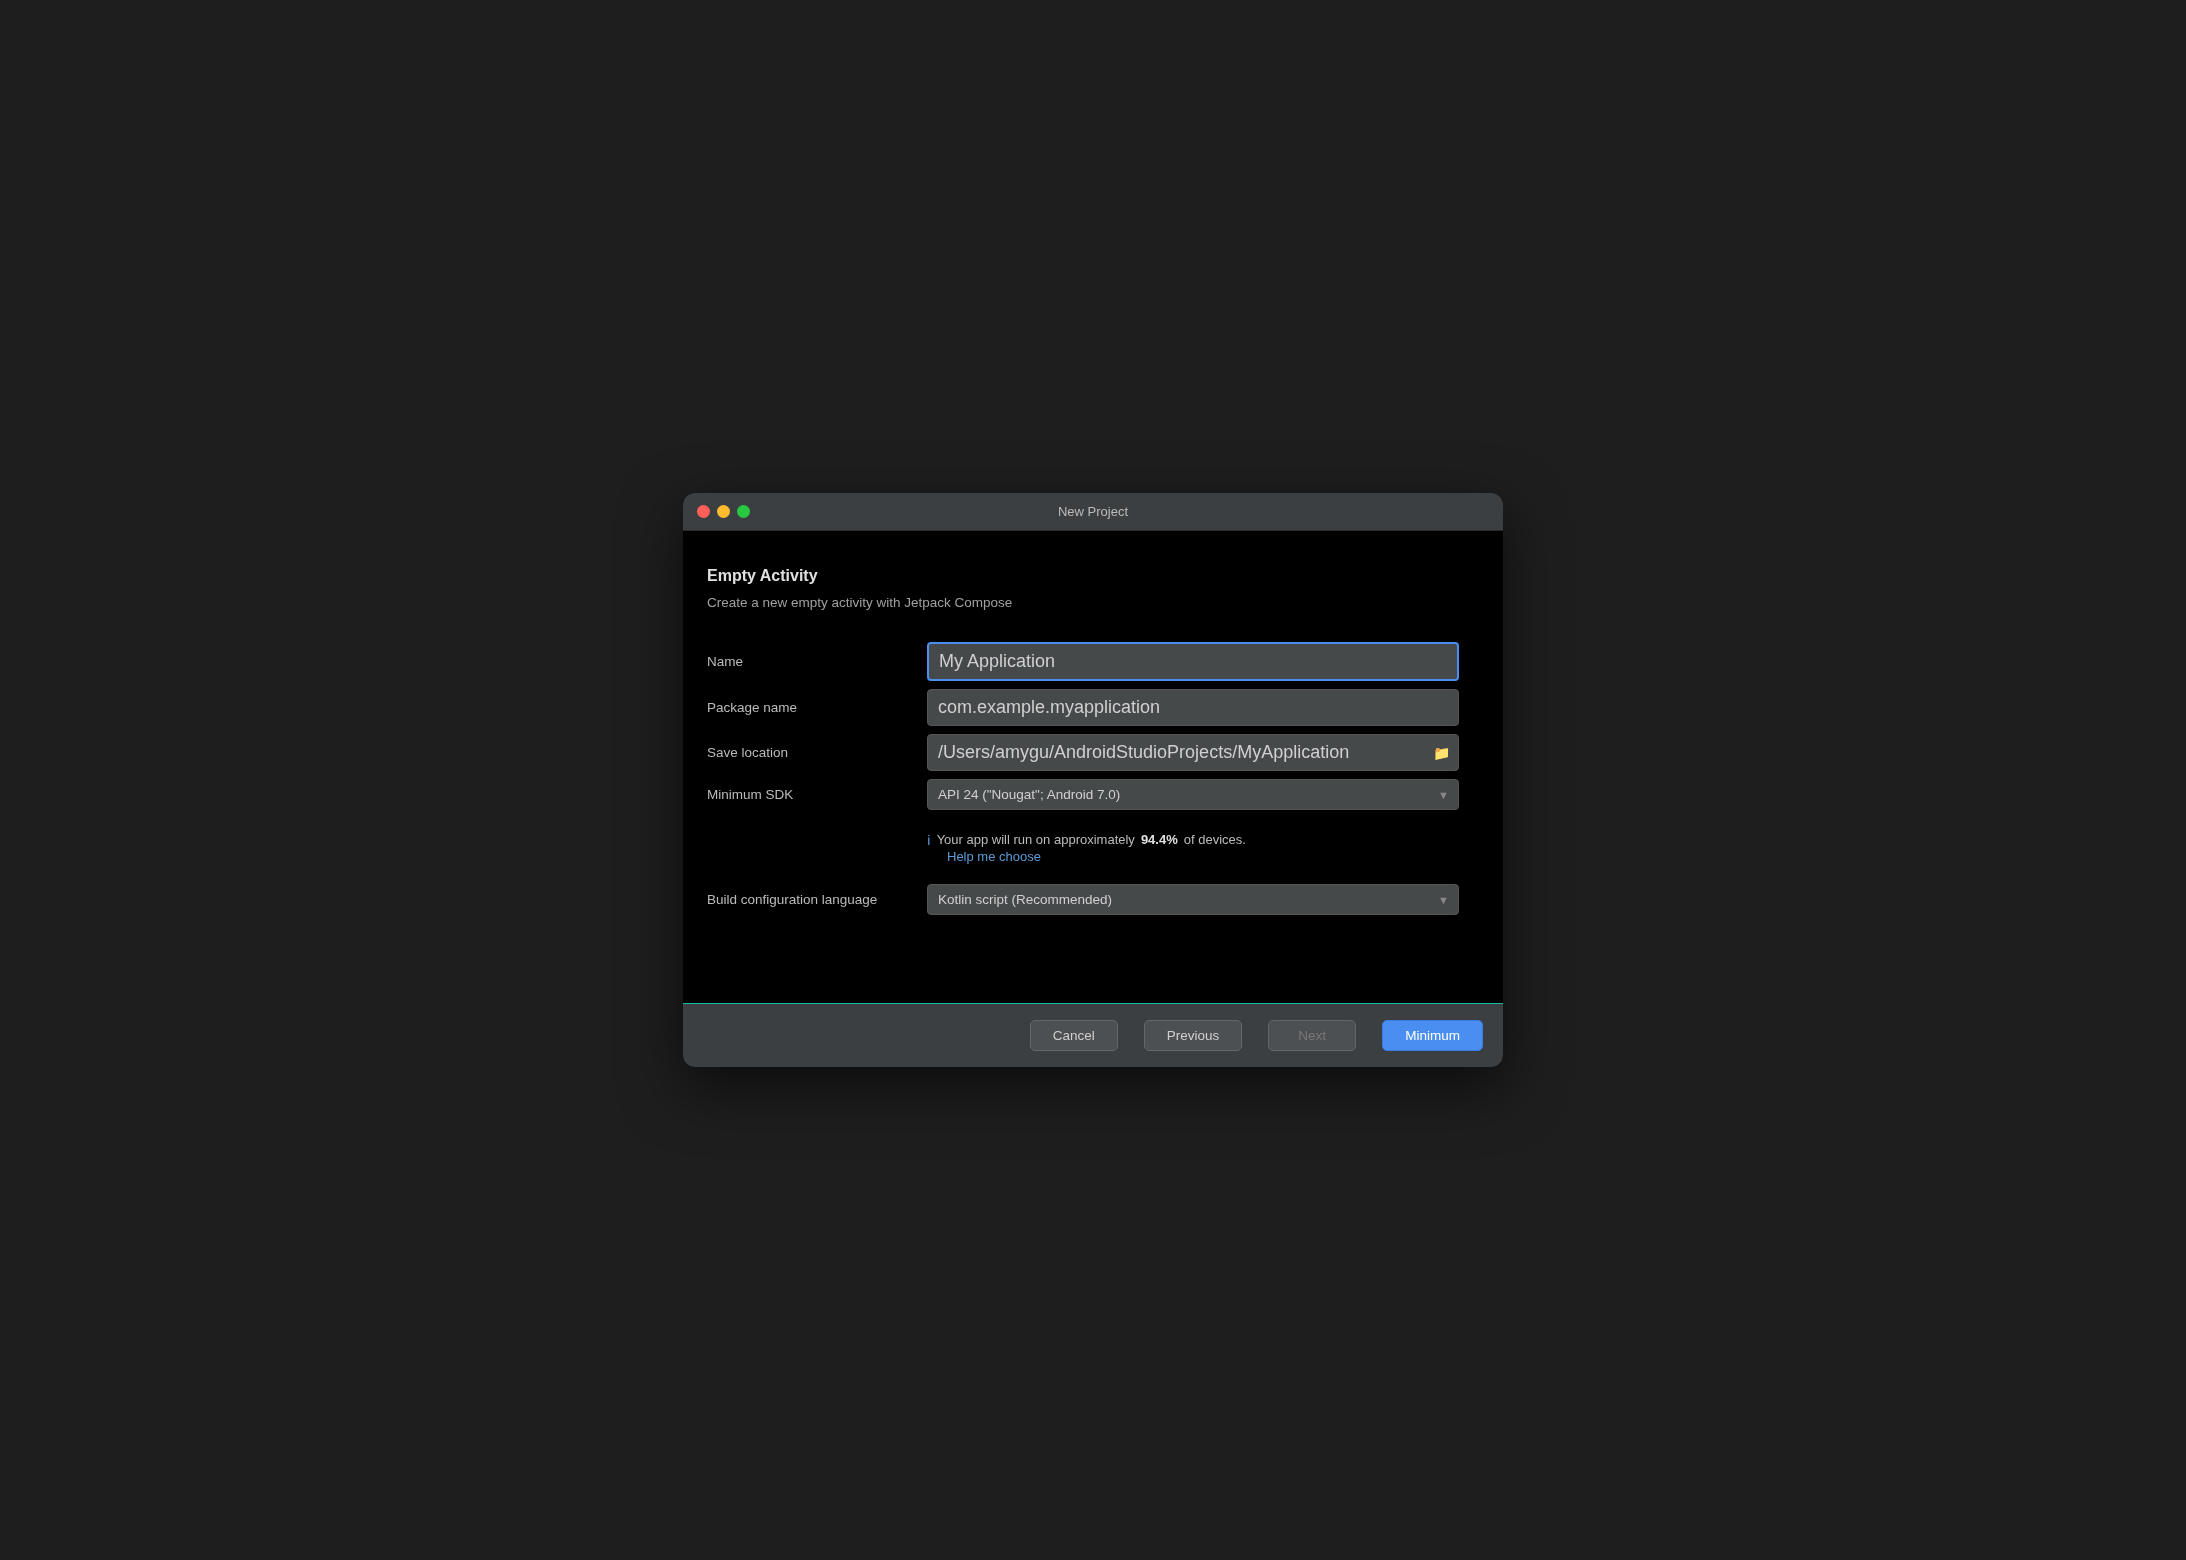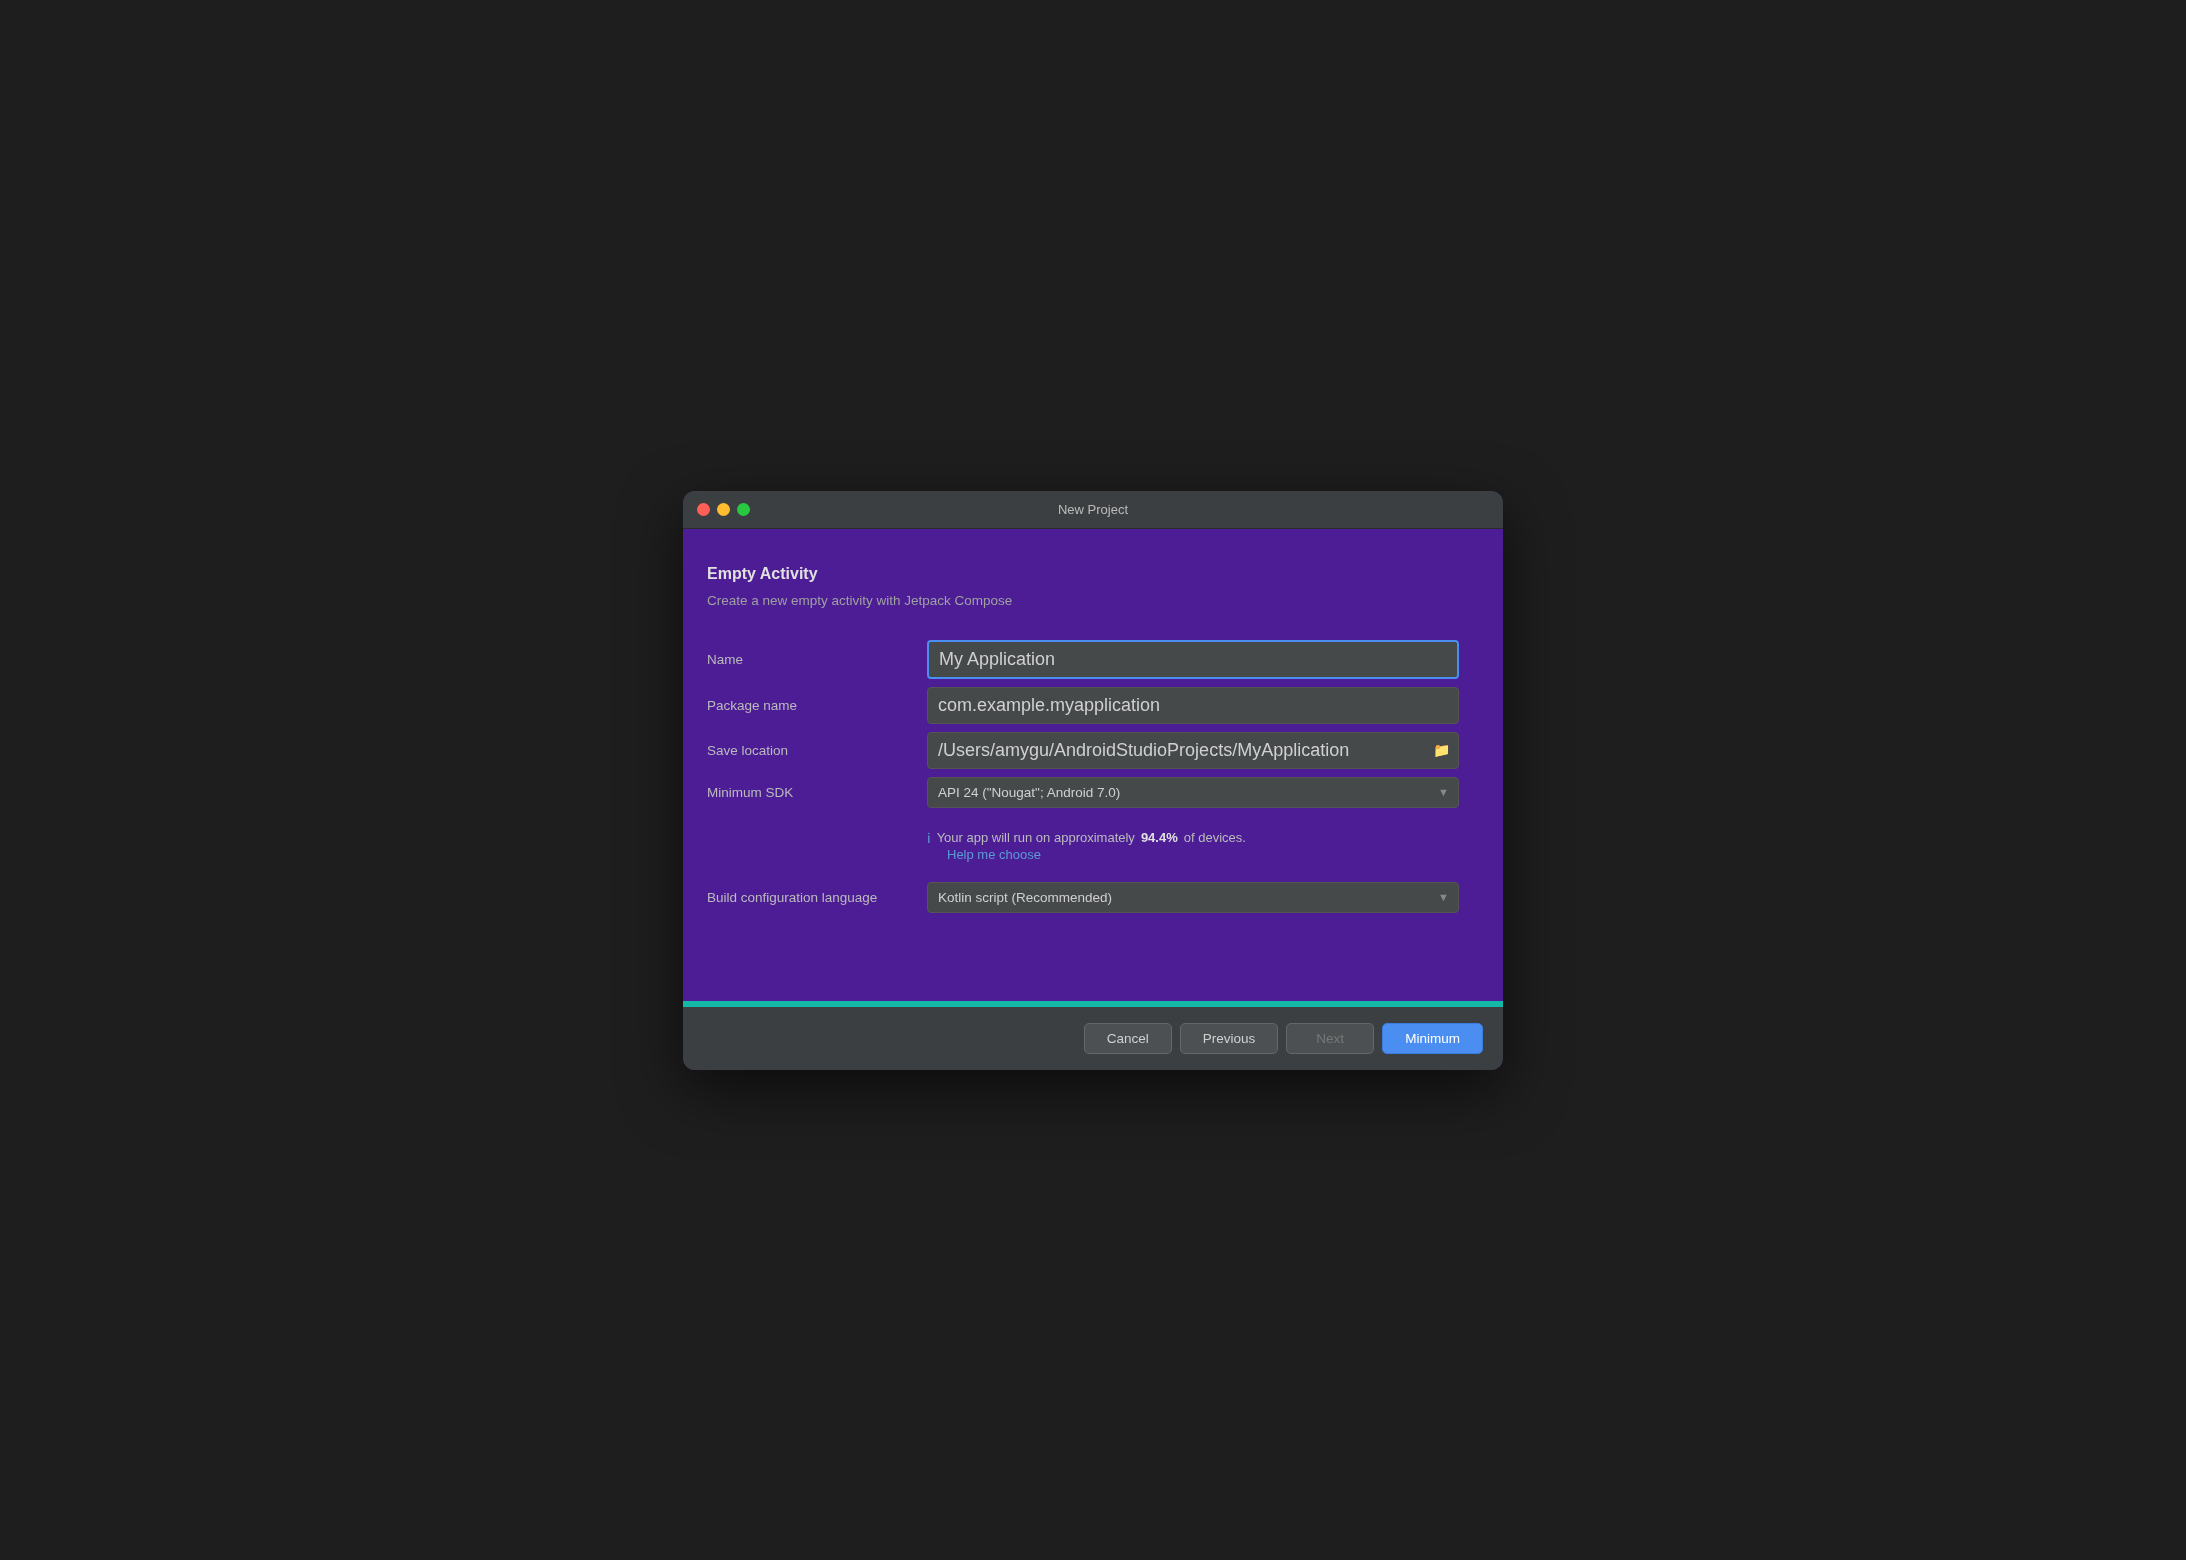--- a/index.html
+++ b/index.html
@@ -11,21 +11,21 @@
     body {
       background: #1e1e1e;
       display: flex;
       align-items: center;
       justify-content: center;
       min-height: 100vh;
       font-family: -apple-system, BlinkMacSystemFont, "Segoe UI", Helvetica, Arial, sans-serif;
     }
 
     .window {
-      background: #4c1d95;
+      background: #000000;
       border-radius: 12px;
       width: 820px;
       box-shadow: 0 20px 60px rgba(0,0,0,0.6);
       overflow: hidden;
       display: flex;
       flex-direction: column;
     }
 
     .titlebar {
       background: #3c3f41;
@@ -195,25 +195,25 @@
     .help-link {
       color: #5b9bd5;
       font-size: 13px;
       text-decoration: none;
       margin-left: 20px;
       cursor: pointer;
     }
 
     .footer {
       background: #3c3f41;
-      border-top: 6px solid #14b8a6;
+      border-top: 1px solid #14b8a6;
       padding: 16px 20px;
       display: flex;
       justify-content: flex-end;
-      gap: 8px;
+      gap: 26px;
       margin-top: 80px;
     }
 
     .btn {
       padding: 7px 22px;
       border-radius: 5px;
       font-size: 13.5px;
       cursor: pointer;
       border: 1px solid #666;
       background: #4c5052;

